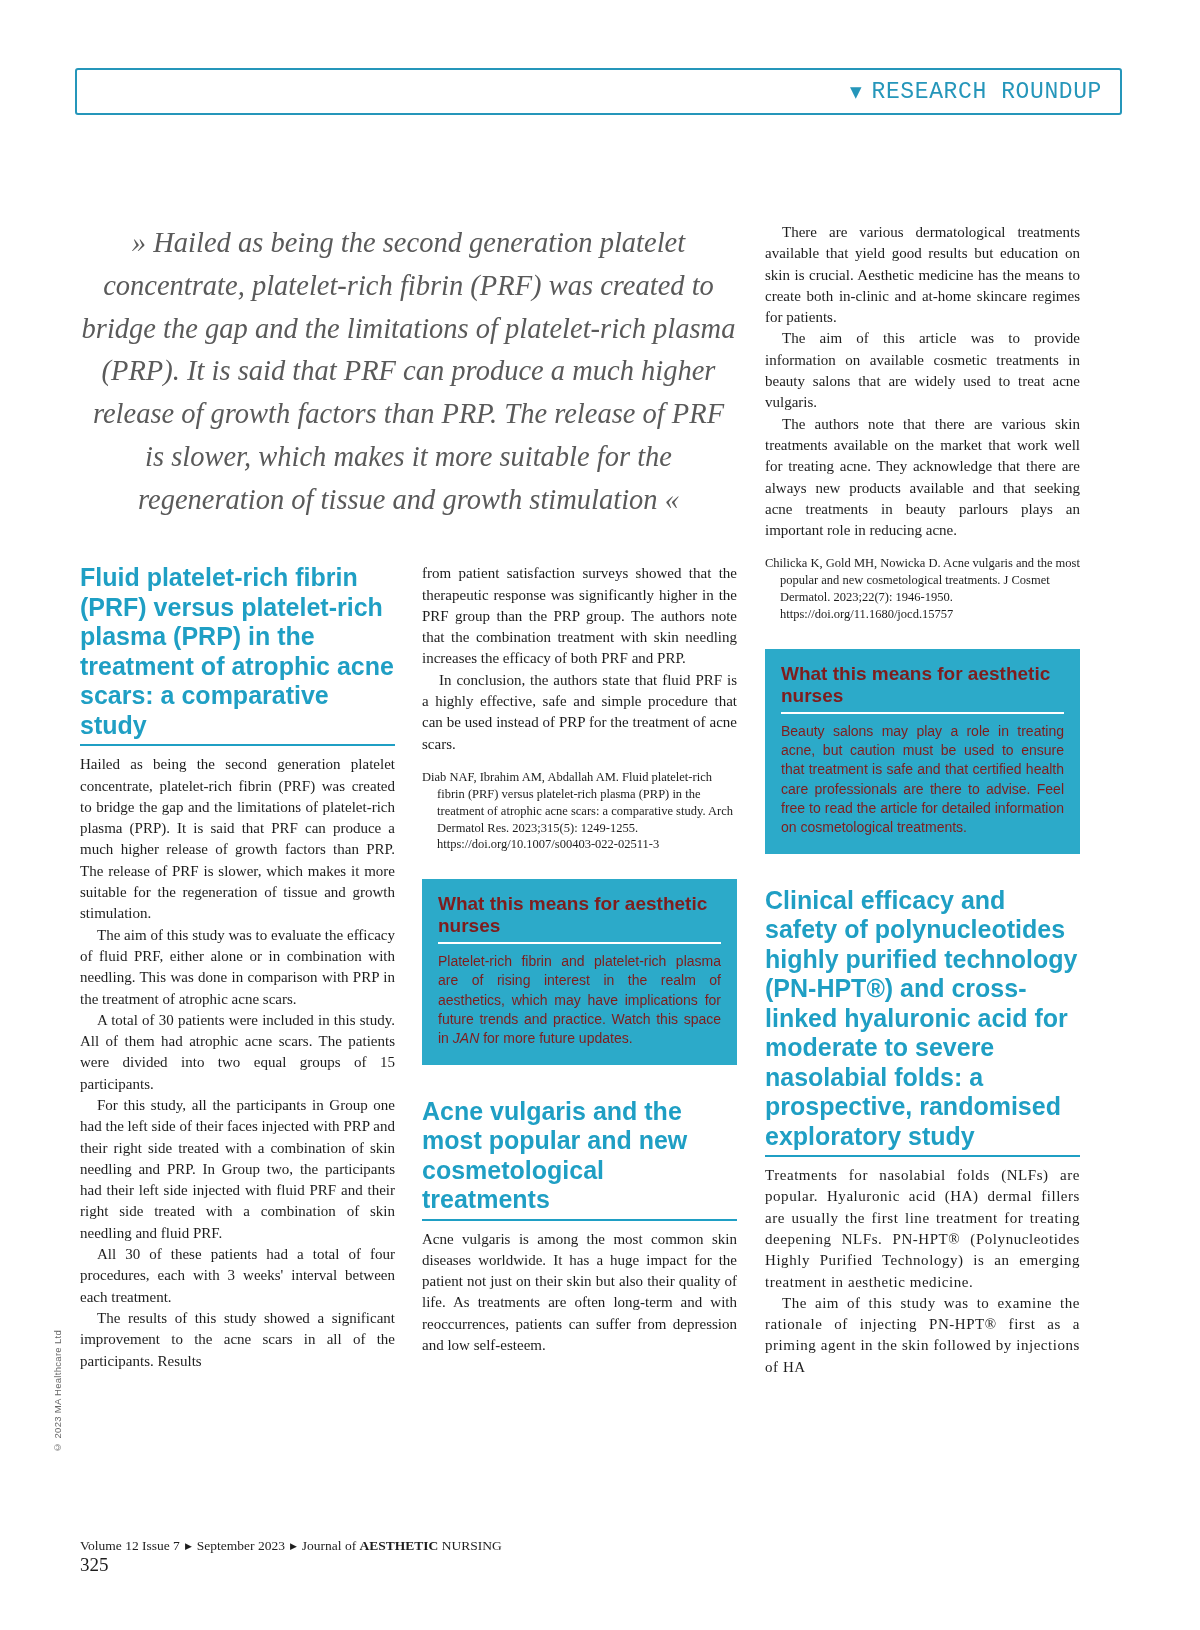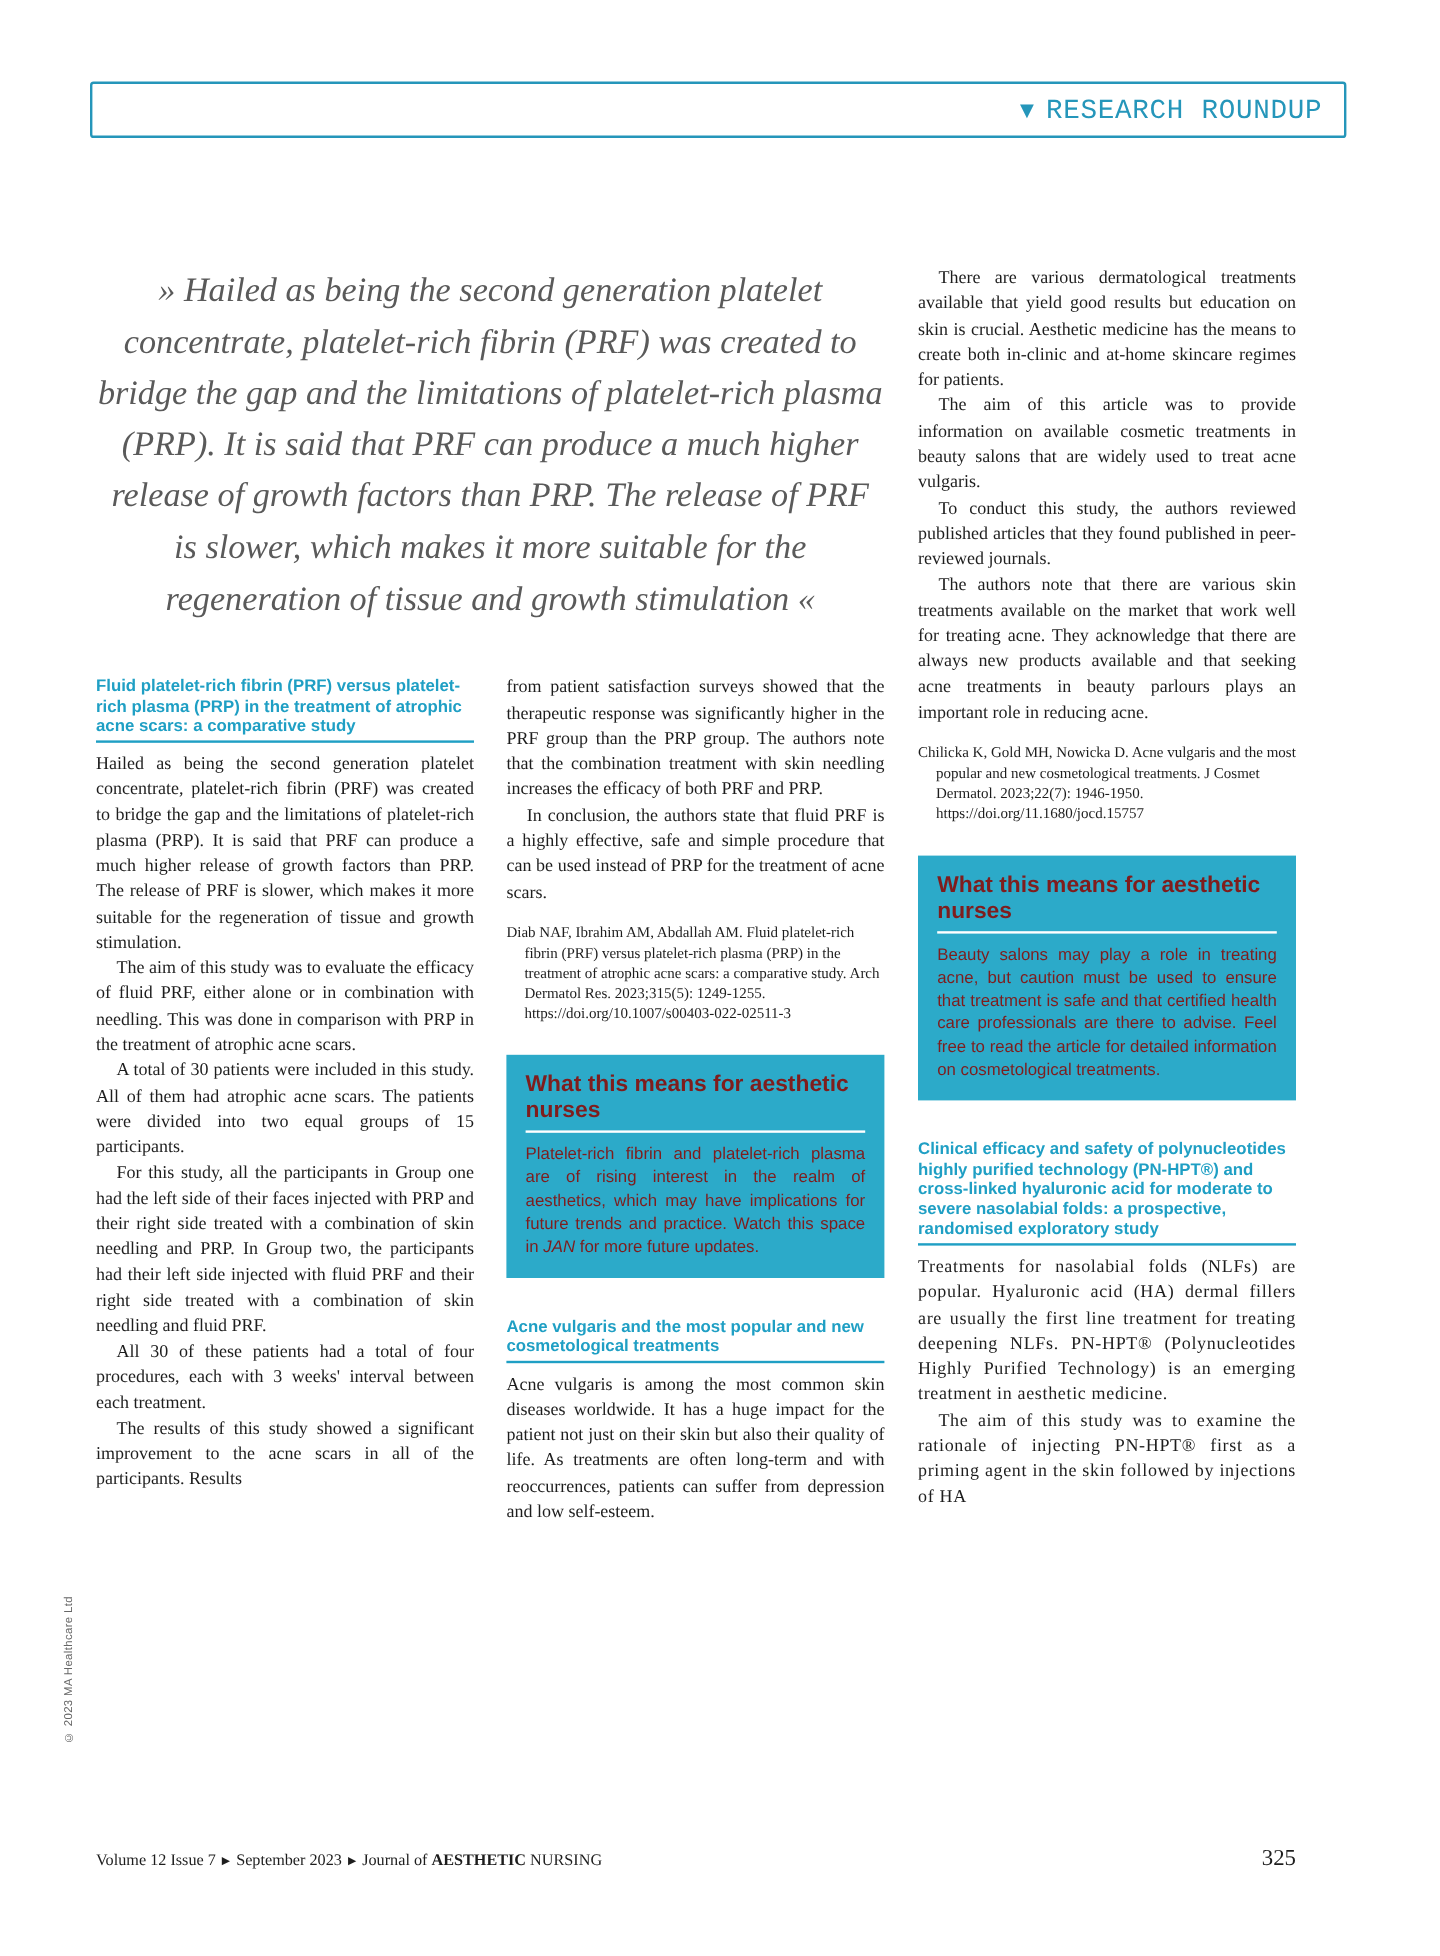--- a/index.html
+++ b/index.html
@@ -57,21 +57,21 @@
     line-height: 1.5;
     color: #5a5a5a;
   }
   .two-col { display: flex; gap: 27px; margin-top: 42px; }
   .col { width: 315px; flex: 0 0 315px; }
 
   .article-heading {
     font-family: "Liberation Sans", sans-serif;
     font-weight: bold;
     color: var(--accent-heading, #1f9fc4);
-    font-size: 14px;
+    font-size: 25px;
     line-height: 1.18;
     border-bottom: 2px solid var(--accent-heading, #1f9fc4);
     padding-bottom: 4px;
     margin-bottom: 8px;
   }
   .mt-section { margin-top: 32px; }
   .body-p {
     font-size: 15px;
     line-height: 1.42;
     text-align: justify;
@@ -110,20 +110,21 @@
   
   .footer {
     position: absolute;
     left: 80px; top: 1538px;
     width: 1000px;
     display: flex;
     justify-content: space-between;
     align-items: baseline;
     font-size: 13.5px;
     color: #1d1d1d;
+    flex-direction: column;
   }
   .footer .sep {
     font-size: 9px;
     font-family: "DejaVu Sans", sans-serif;
     position: relative;
     top: -1px;
     padding: 0 5px;
   }
   .journal-bold { font-weight: bold; }
   .page-number { font-weight: normal; font-size: 19px; }
@@ -180,21 +181,20 @@
           <h2 class="article-heading mt-section">Acne vulgaris and the most popular and new cosmetological treatments</h2>
           <p class="body-p">Acne vulgaris is among the most common skin diseases worldwide. It has a huge impact for the patient not just on their skin but also their quality of life. As treatments are often long-term and with reoccurrences, patients can suffer from depression and low self-esteem.</p>
         </div>
 
       </div>
     </div>
 
     <div class="right-col">
       <p class="body-p indent">There are various dermatological treatments available that yield good results but education on skin is crucial. Aesthetic medicine has the means to create both in-clinic and at-home skincare regimes for patients.</p>
       <p class="body-p indent">The aim of this article was to provide information on available cosmetic treatments in beauty salons that are widely used to treat acne vulgaris.</p>
-      <p class="body-p indent">To conduct this study, the authors reviewed published articles that they found published in peer-reviewed journals.</p>
       <p class="body-p indent">The authors note that there are various skin treatments available on the market that work well for treating acne. They acknowledge that there are always new products available and that seeking acne treatments in beauty parlours plays an important role in reducing acne.</p>
       <p class="citation">Chilicka K, Gold MH, Nowicka D. Acne vulgaris and the most popular and new cosmetological treatments. J Cosmet Dermatol. 2023;22(7): 1946-1950. https://doi.org/11.1680/jocd.15757</p>
 
       <div class="info-box">
         <div class="info-box-heading">What this means for aesthetic nurses</div>
         <div class="info-box-body">Beauty salons may play a role in treating acne, but caution must be used to ensure that treatment is safe and that certified health care professionals are there to advise. Feel free to read the article for detailed information on cosmetological treatments.</div>
       </div>
 
       <h2 class="article-heading mt-section">Clinical efficacy and safety of polynucleotides highly purified technology (PN-HPT®) and cross-linked hyaluronic acid for moderate to severe nasolabial folds: a prospective, randomised exploratory study</h2>
       <p class="body-p spaced">Treatments for nasolabial folds (NLFs) are popular. Hyaluronic acid (HA) dermal fillers are usually the first line treatment for treating deepening NLFs. PN-HPT® (Polynucleotides Highly Purified Technology) is an emerging treatment in aesthetic medicine.</p>

